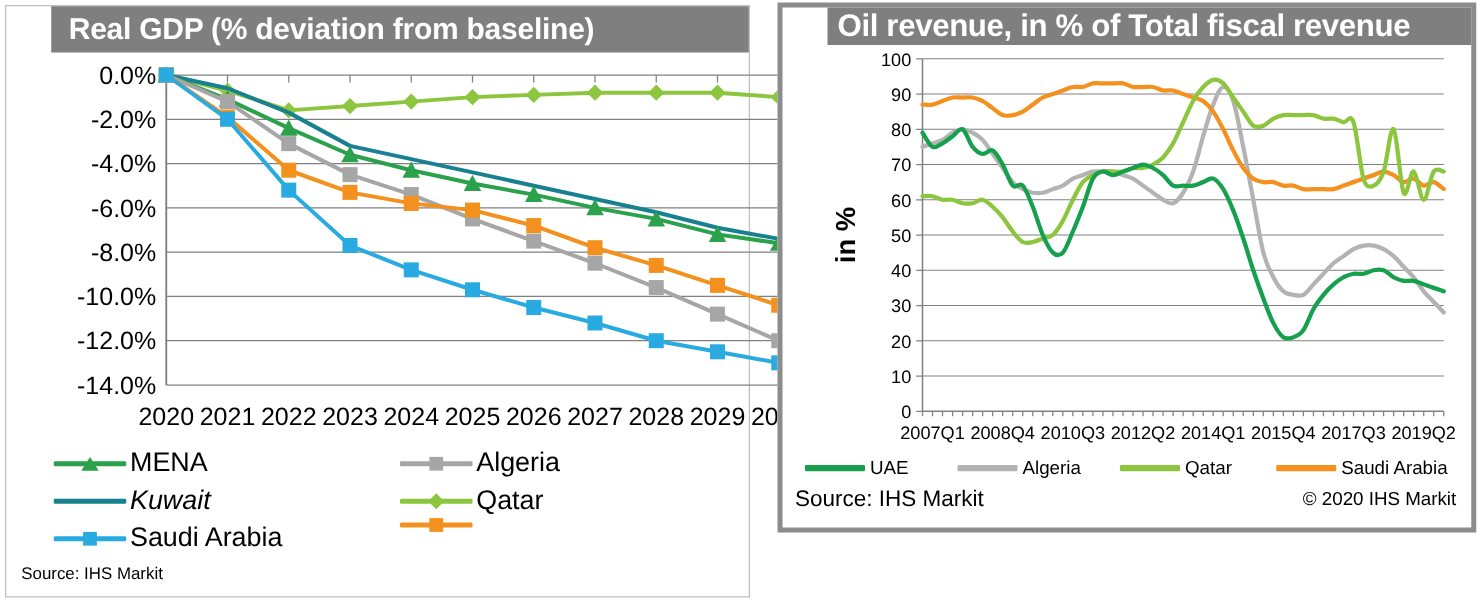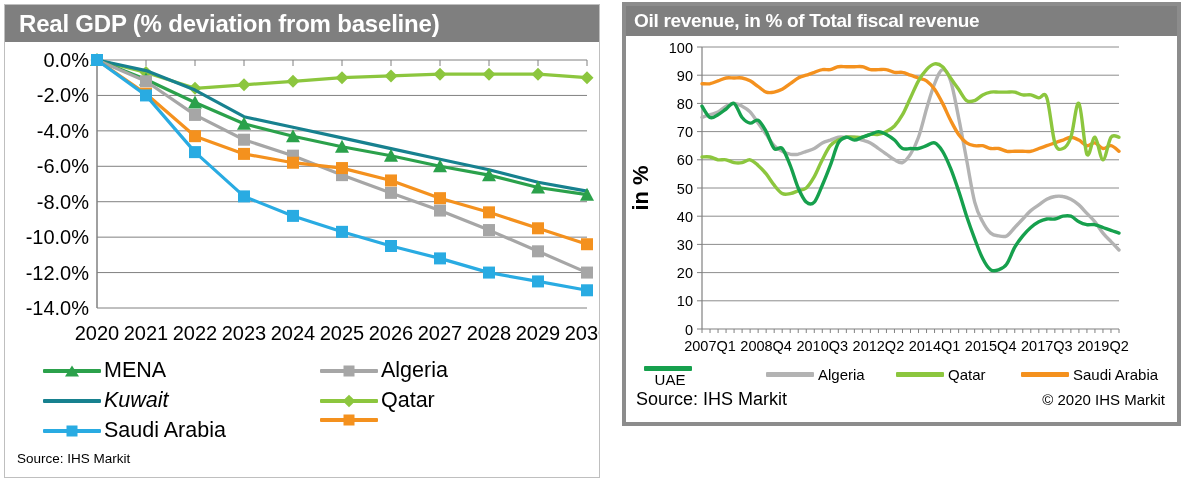--- a/index.html
+++ b/index.html
@@ -1,26 +1,26 @@
 <!DOCTYPE html>
 <html><head>
 <meta charset="utf-8">
 <style>
   html,body{margin:0;padding:0;background:#ffffff;}
   body{width:1185px;height:482px;font-family:"Liberation Sans",sans-serif;overflow:hidden;}
   .root{position:relative;width:1185px;height:482px;}
 
   
-  .panel{position:absolute;background:#ffffff;box-sizing:border-box;}
+  .panel{position:absolute;background:#ffffff;box-sizing:border-box;padding-left:36px;}
   #panel-left{left:4px;top:4px;width:596px;height:474px;border:1px solid #bfbfbf;}
   #panel-right{left:622px;top:2px;width:559px;height:424px;border:4px solid #8c8c8c;}
 
   .title-bar{background:#7f7f7f;color:#ffffff;font-weight:bold;box-sizing:border-box;}
   #title-left{height:37px;line-height:37px;padding-left:14px;font-size:24px;letter-spacing:-.2px;}
-  #title-right{height:30px;line-height:30px;padding-left:8px;font-size:19px;letter-spacing:-.3px;}
+  #title-right{height:30px;line-height:30px;padding-left:8px;font-size:25px;letter-spacing:-.3px;}
 
   .plot-wrap{position:relative;}
   svg{display:block;}
 
   
   .legend-left{position:absolute;left:0;top:345px;width:100%;height:90px;}
   .lg-item{position:absolute;display:flex;align-items:center;font-size:21.5px;color:#000;}
   .lg-line{position:relative;width:58px;height:4px;margin-right:3px;}
   .lg-line i{position:absolute;left:0;top:0;width:100%;height:100%;border-radius:1px;}
   .lg-mark{position:absolute;left:50%;top:50%;transform:translate(-50%,-50%);}
@@ -307,21 +307,21 @@
           <text x="476.9423076923077" y="315" text-anchor="middle" class="tick-r">2019Q2</text>
           <text x="22" y="152" text-anchor="middle" transform="rotate(-90 22 152)" class="ylab-r">in %</text>
           <path d="M76.0 81.5C77.3 81.0,81.3 79.6,84.0 78.7C86.7 77.7,89.4 77.3,92.0 75.9C94.7 74.5,97.4 71.6,100.1 70.2C102.7 68.8,105.4 67.4,108.1 67.4C110.8 67.4,113.4 68.8,116.1 70.2C118.8 71.6,121.4 73.0,124.1 75.9C126.8 78.7,129.5 83.4,132.1 87.1C134.8 90.9,137.5 94.7,140.2 98.4C142.8 102.2,145.5 106.9,148.2 109.7C150.8 112.5,153.5 113.9,156.2 115.3C158.9 116.8,161.5 117.7,164.2 118.2C166.9 118.6,169.6 118.6,172.2 118.2C174.9 117.7,177.6 116.3,180.3 115.3C182.9 114.4,185.6 113.9,188.3 112.5C190.9 111.1,193.6 108.3,196.3 106.9C199.0 105.5,201.6 105.0,204.3 104.1C207.0 103.1,209.7 101.7,212.3 101.2C215.0 100.8,217.7 101.2,220.3 101.2C223.0 101.2,225.7 100.8,228.4 101.2C231.0 101.7,233.7 103.1,236.4 104.1C239.1 105.0,241.7 105.5,244.4 106.9C247.1 108.3,249.8 110.6,252.4 112.5C255.1 114.4,257.8 116.3,260.4 118.2C263.1 120.0,265.8 122.4,268.5 123.8C271.1 125.2,273.8 127.6,276.5 126.6C279.2 125.7,281.8 122.4,284.5 118.2C287.2 113.9,289.8 108.8,292.5 101.2C295.2 93.7,297.9 82.0,300.5 73.0C303.2 64.1,305.9 54.2,308.6 47.7C311.2 41.1,313.9 34.0,316.6 33.6C319.3 33.1,321.9 36.8,324.6 44.8C327.3 52.8,329.9 68.3,332.6 81.5C335.3 94.7,338.0 109.7,340.6 123.8C343.3 137.9,346.0 155.8,348.7 166.1C351.3 176.4,354.0 180.7,356.7 185.8C359.3 191.0,362.0 194.8,364.7 197.1C367.4 199.5,370.0 199.5,372.7 199.9C375.4 200.4,378.1 201.3,380.7 199.9C383.4 198.5,386.1 194.3,388.8 191.5C391.4 188.7,394.1 185.8,396.8 183.0C399.4 180.2,402.1 176.9,404.8 174.6C407.5 172.2,410.1 170.8,412.8 168.9C415.5 167.0,418.2 164.7,420.8 163.3C423.5 161.9,426.2 160.9,428.8 160.5C431.5 160.0,434.2 160.0,436.9 160.5C439.5 160.9,442.2 161.9,444.9 163.3C447.6 164.7,450.2 166.6,452.9 168.9C455.6 171.3,458.3 174.6,460.9 177.4C463.6 180.2,466.3 182.6,468.9 185.8C471.6 189.1,474.3 193.8,477.0 197.1C479.6 200.4,482.3 202.8,485.0 205.6C487.7 208.4,491.7 212.6,493.0 214.0" fill="none" stroke="#b3b3b3" stroke-width="3.4" stroke-linejoin="round" stroke-linecap="round"></path>
           <path d="M76.0 47.7C77.3 47.7,81.3 48.1,84.0 47.7C86.7 47.2,89.4 45.8,92.0 44.8C94.7 43.9,97.4 42.5,100.1 42.0C102.7 41.5,105.4 42.0,108.1 42.0C110.8 42.0,113.4 41.5,116.1 42.0C118.8 42.5,121.4 43.4,124.1 44.8C126.8 46.3,129.5 48.6,132.1 50.5C134.8 52.4,137.5 55.2,140.2 56.1C142.8 57.1,145.5 56.6,148.2 56.1C150.8 55.6,153.5 54.7,156.2 53.3C158.9 51.9,161.5 49.5,164.2 47.7C166.9 45.8,169.6 43.4,172.2 42.0C174.9 40.6,177.6 40.1,180.3 39.2C182.9 38.3,185.6 37.3,188.3 36.4C190.9 35.4,193.6 34.0,196.3 33.6C199.0 33.1,201.6 34.0,204.3 33.6C207.0 33.1,209.7 31.2,212.3 30.7C215.0 30.3,217.7 30.7,220.3 30.7C223.0 30.7,225.7 30.7,228.4 30.7C231.0 30.7,233.7 30.3,236.4 30.7C239.1 31.2,241.7 33.1,244.4 33.6C247.1 34.0,249.8 33.6,252.4 33.6C255.1 33.6,257.8 33.1,260.4 33.6C263.1 34.0,265.8 35.9,268.5 36.4C271.1 36.8,273.8 35.9,276.5 36.4C279.2 36.8,281.8 38.3,284.5 39.2C287.2 40.1,289.8 41.1,292.5 42.0C295.2 43.0,297.9 43.0,300.5 44.8C303.2 46.7,305.9 49.5,308.6 53.3C311.2 57.1,313.9 62.2,316.6 67.4C319.3 72.6,321.9 79.2,324.6 84.3C327.3 89.5,329.9 94.7,332.6 98.4C335.3 102.2,338.0 105.0,340.6 106.9C343.3 108.8,346.0 109.2,348.7 109.7C351.3 110.2,354.0 109.2,356.7 109.7C359.3 110.2,362.0 112.0,364.7 112.5C367.4 113.0,370.0 112.0,372.7 112.5C375.4 113.0,378.1 114.9,380.7 115.3C383.4 115.8,386.1 115.3,388.8 115.3C391.4 115.3,394.1 115.3,396.8 115.3C399.4 115.3,402.1 115.8,404.8 115.3C407.5 114.9,410.1 113.5,412.8 112.5C415.5 111.6,418.2 110.6,420.8 109.7C423.5 108.8,426.2 107.8,428.8 106.9C431.5 105.9,434.2 105.0,436.9 104.1C439.5 103.1,442.2 101.2,444.9 101.2C447.6 101.2,450.2 102.7,452.9 104.1C455.6 105.5,458.3 109.2,460.9 109.7C463.6 110.2,466.3 106.4,468.9 106.9C471.6 107.4,474.3 112.0,477.0 112.5C479.6 113.0,482.3 109.2,485.0 109.7C487.7 110.2,491.7 114.4,493.0 115.3" fill="none" stroke="#f4911e" stroke-width="3.4" stroke-linejoin="round" stroke-linecap="round"></path>
           <path d="M76.0 121.0C77.3 121.0,81.3 120.5,84.0 121.0C86.7 121.5,89.4 123.3,92.0 123.8C94.7 124.3,97.4 123.3,100.1 123.8C102.7 124.3,105.4 126.1,108.1 126.6C110.8 127.1,113.4 127.1,116.1 126.6C118.8 126.1,121.4 123.3,124.1 123.8C126.8 124.3,129.5 127.1,132.1 129.4C134.8 131.8,137.5 134.6,140.2 137.9C142.8 141.2,145.5 145.9,148.2 149.2C150.8 152.5,153.5 156.2,156.2 157.6C158.9 159.1,161.5 158.1,164.2 157.6C166.9 157.2,169.6 155.8,172.2 154.8C174.9 153.9,177.6 154.3,180.3 152.0C182.9 149.7,185.6 145.4,188.3 140.7C190.9 136.0,193.6 129.0,196.3 123.8C199.0 118.6,201.6 113.0,204.3 109.7C207.0 106.4,209.7 105.5,212.3 104.1C215.0 102.7,217.7 101.7,220.3 101.2C223.0 100.8,225.7 101.2,228.4 101.2C231.0 101.2,233.7 101.7,236.4 101.2C239.1 100.8,241.7 98.9,244.4 98.4C247.1 98.0,249.8 98.9,252.4 98.4C255.1 98.0,257.8 97.0,260.4 95.6C263.1 94.2,265.8 92.8,268.5 90.0C271.1 87.1,273.8 83.4,276.5 78.7C279.2 74.0,281.8 67.4,284.5 61.8C287.2 56.1,289.8 49.5,292.5 44.8C295.2 40.1,297.9 36.4,300.5 33.6C303.2 30.7,305.9 28.4,308.6 27.9C311.2 27.4,313.9 28.4,316.6 30.7C319.3 33.1,321.9 38.3,324.6 42.0C327.3 45.8,329.9 49.5,332.6 53.3C335.3 57.1,338.0 62.7,340.6 64.6C343.3 66.5,346.0 65.5,348.7 64.6C351.3 63.6,354.0 60.4,356.7 58.9C359.3 57.5,362.0 56.6,364.7 56.1C367.4 55.6,370.0 56.1,372.7 56.1C375.4 56.1,378.1 56.1,380.7 56.1C383.4 56.1,386.1 55.6,388.8 56.1C391.4 56.6,394.1 58.5,396.8 58.9C399.4 59.4,402.1 58.5,404.8 58.9C407.5 59.4,410.1 61.3,412.8 61.8C415.5 62.2,418.2 54.2,420.8 61.8C423.5 69.3,426.2 98.4,428.8 106.9C431.5 115.3,434.2 113.5,436.9 112.5C439.5 111.6,442.2 108.8,444.9 101.2C447.6 93.7,450.2 64.6,452.9 67.4C455.6 70.2,458.3 112.5,460.9 118.2C463.6 123.8,466.3 100.3,468.9 101.2C471.6 102.2,474.3 123.8,477.0 123.8C479.6 123.8,482.3 105.0,485.0 101.2C487.7 97.5,491.7 101.2,493.0 101.2" fill="none" stroke="#8cc63e" stroke-width="3.4" stroke-linejoin="round" stroke-linecap="round"></path>
           <path d="M76.0 70.2C77.3 72.1,81.3 80.1,84.0 81.5C86.7 82.9,89.4 80.1,92.0 78.7C94.7 77.3,97.4 74.9,100.1 73.0C102.7 71.2,105.4 66.0,108.1 67.4C110.8 68.8,113.4 78.2,116.1 81.5C118.8 84.8,121.4 86.7,124.1 87.1C126.8 87.6,129.5 82.9,132.1 84.3C134.8 85.7,137.5 90.9,140.2 95.6C142.8 100.3,145.5 109.7,148.2 112.5C150.8 115.3,153.5 109.7,156.2 112.5C158.9 115.3,161.5 122.9,164.2 129.4C166.9 136.0,169.6 145.9,172.2 152.0C174.9 158.1,177.6 163.8,180.3 166.1C182.9 168.5,185.6 168.9,188.3 166.1C190.9 163.3,193.6 155.3,196.3 149.2C199.0 143.1,201.6 136.5,204.3 129.4C207.0 122.4,209.7 111.6,212.3 106.9C215.0 102.2,217.7 101.7,220.3 101.2C223.0 100.8,225.7 104.1,228.4 104.1C231.0 104.1,233.7 102.2,236.4 101.2C239.1 100.3,241.7 99.4,244.4 98.4C247.1 97.5,249.8 95.6,252.4 95.6C255.1 95.6,257.8 97.0,260.4 98.4C263.1 99.8,265.8 101.7,268.5 104.1C271.1 106.4,273.8 111.1,276.5 112.5C279.2 113.9,281.8 112.5,284.5 112.5C287.2 112.5,289.8 113.0,292.5 112.5C295.2 112.0,297.9 110.6,300.5 109.7C303.2 108.8,305.9 105.9,308.6 106.9C311.2 107.8,313.9 111.1,316.6 115.3C319.3 119.6,321.9 125.7,324.6 132.3C327.3 138.8,329.9 146.8,332.6 154.8C335.3 162.8,338.0 172.2,340.6 180.2C343.3 188.2,346.0 195.7,348.7 202.8C351.3 209.8,354.0 217.3,356.7 222.5C359.3 227.7,362.0 231.9,364.7 233.8C367.4 235.7,370.0 234.7,372.7 233.8C375.4 232.8,378.1 231.9,380.7 228.1C383.4 224.4,386.1 215.9,388.8 211.2C391.4 206.5,394.1 203.2,396.8 199.9C399.4 196.7,402.1 193.8,404.8 191.5C407.5 189.1,410.1 187.3,412.8 185.8C415.5 184.4,418.2 183.5,420.8 183.0C423.5 182.6,426.2 183.5,428.8 183.0C431.5 182.6,434.2 180.7,436.9 180.2C439.5 179.7,442.2 179.3,444.9 180.2C447.6 181.1,450.2 184.4,452.9 185.8C455.6 187.3,458.3 188.2,460.9 188.7C463.6 189.1,466.3 188.2,468.9 188.7C471.6 189.1,474.3 190.5,477.0 191.5C479.6 192.4,482.3 193.4,485.0 194.3C487.7 195.2,491.7 196.7,493.0 197.1" fill="none" stroke="#16a04d" stroke-width="3.4" stroke-linejoin="round" stroke-linecap="round"></path>
         </svg>
     </div>
 
     <div class="legend-right">
-      <div class="lgr-item" style="left:18px;top:0;flex-direction:column;">
+      <div class="lgr-item" style="left:18px;top:0;">
         <span class="lgr-line" style="background: rgb(22, 160, 77);"></span>
         <span>UAE</span>
       </div>
       <div class="lgr-item" style="left:140px;top:0;">
         <span class="lgr-line" style="background: rgb(179, 179, 179);"></span>
         <span>Algeria</span>
       </div>
       <div class="lgr-item" style="left:270px;top:0;">
         <span class="lgr-line" style="background: rgb(140, 198, 62);"></span>
         <span>Qatar</span>

